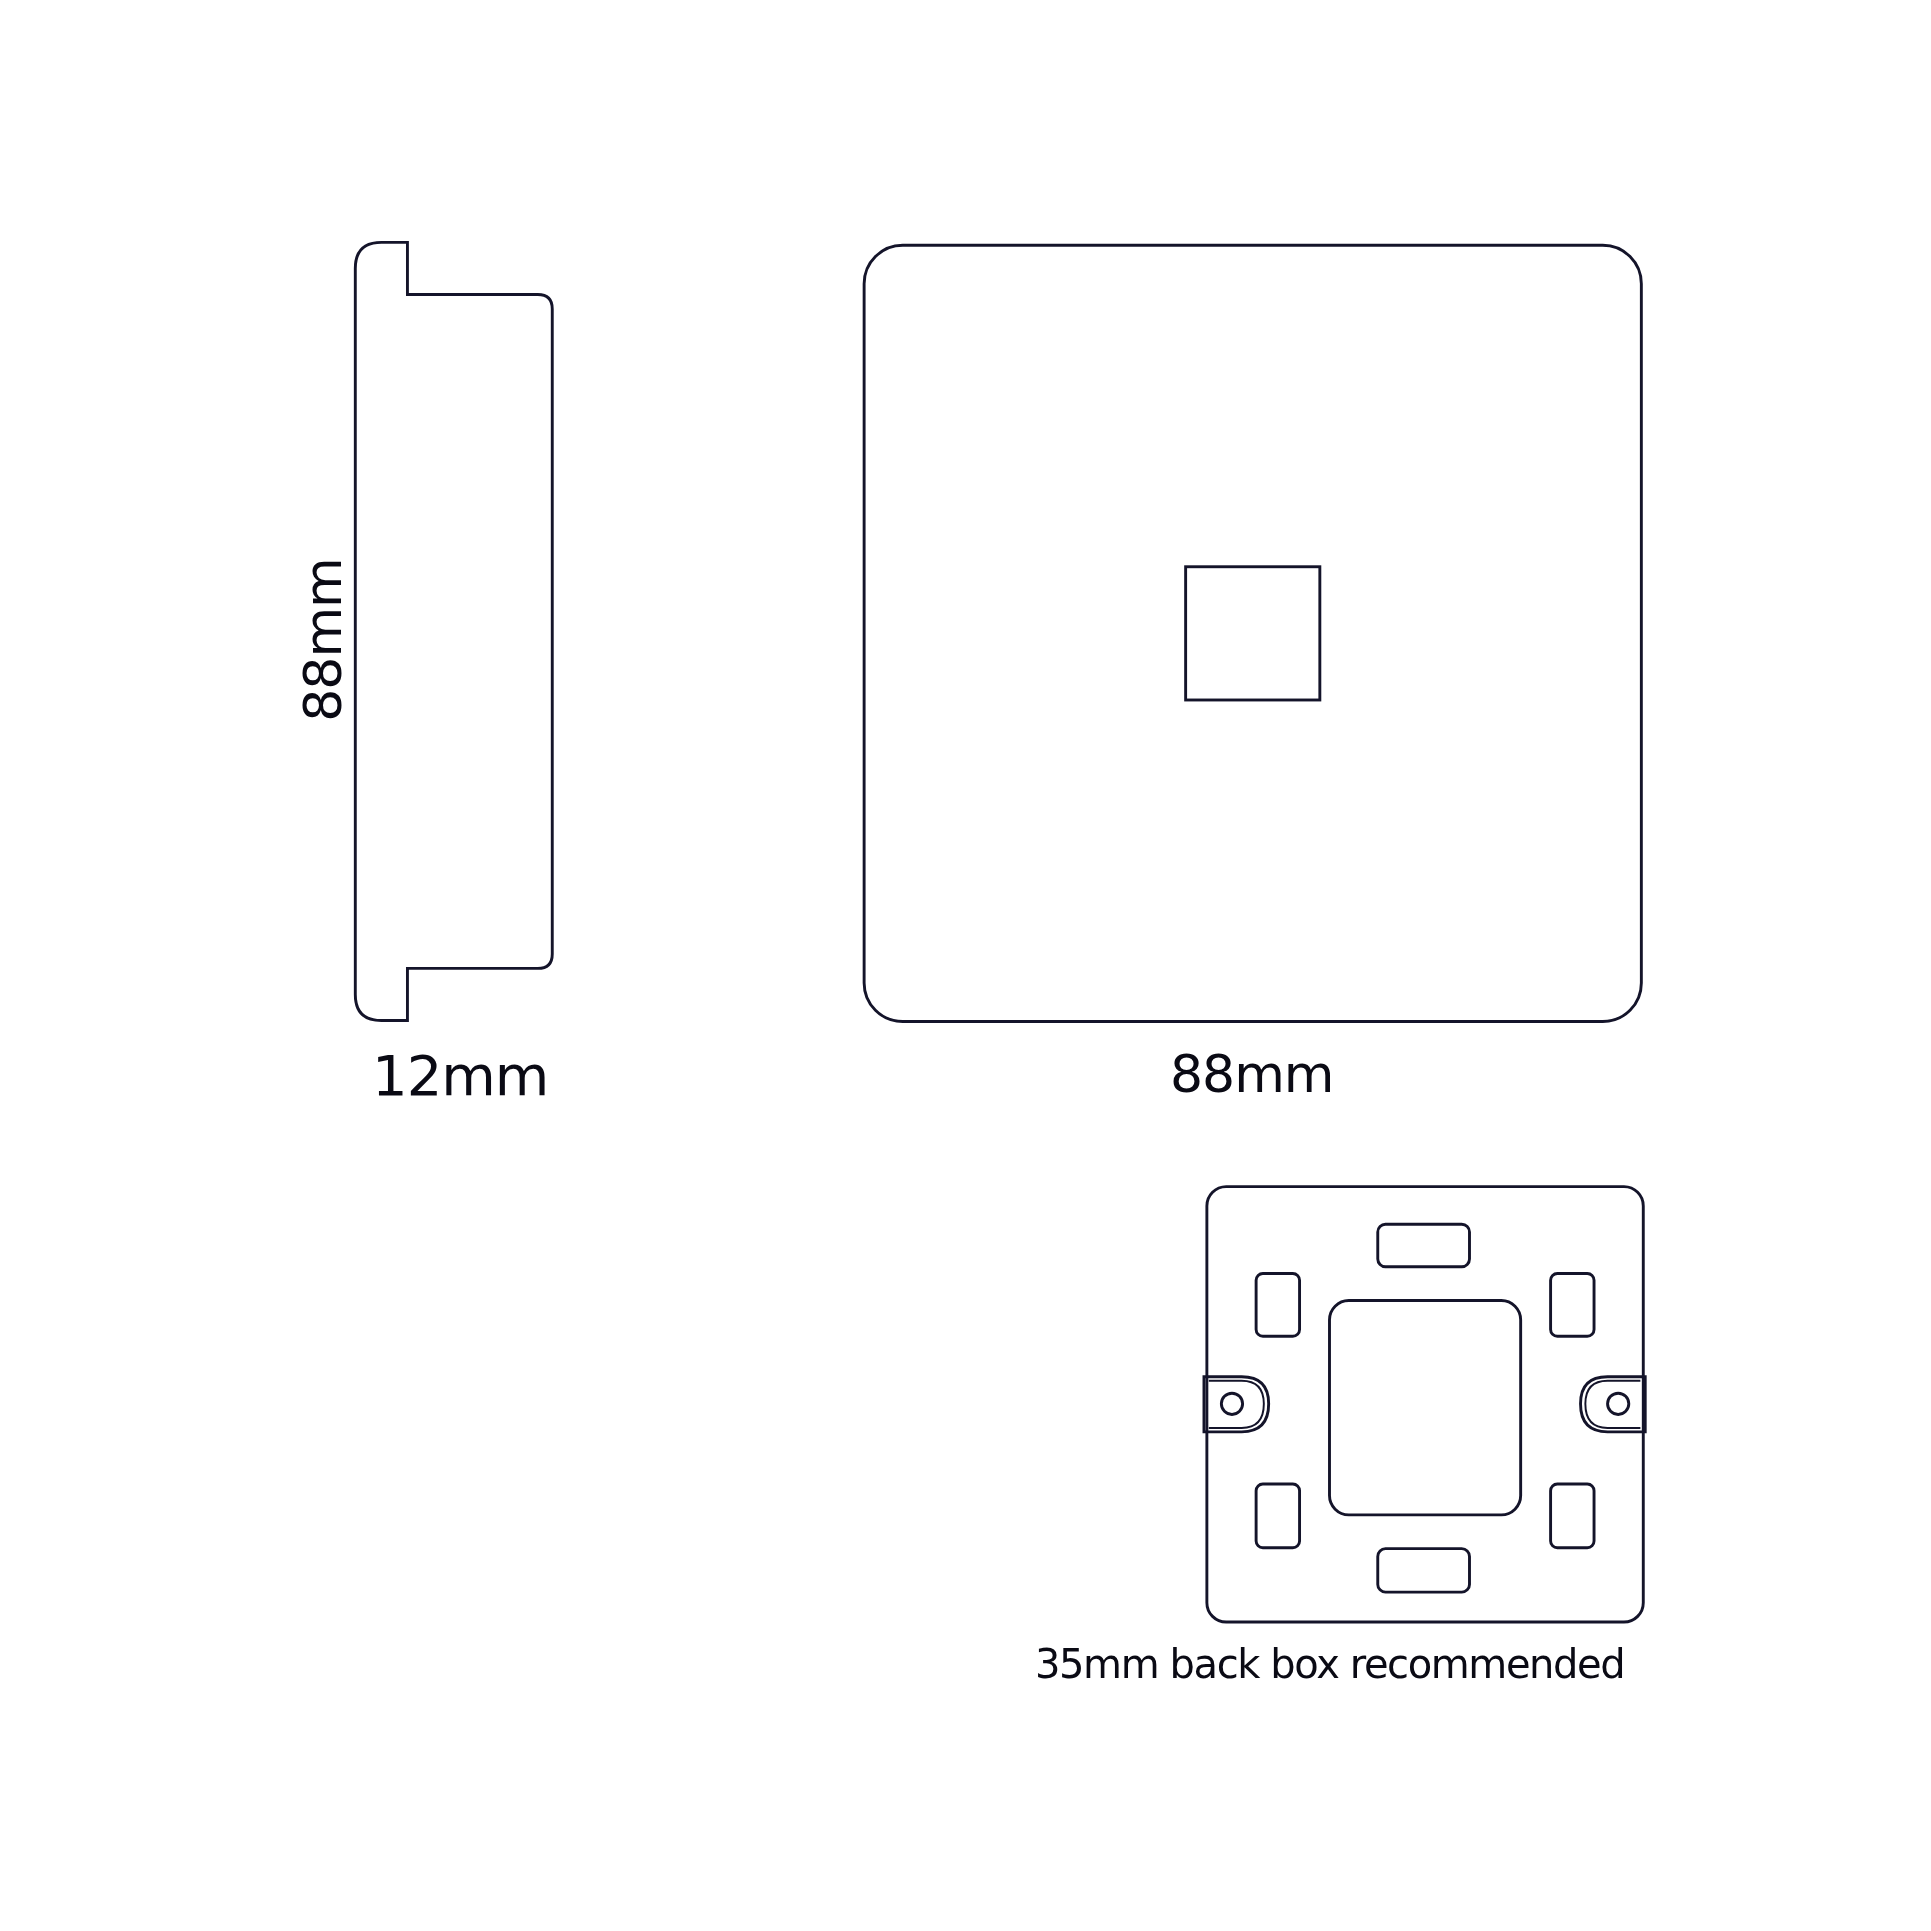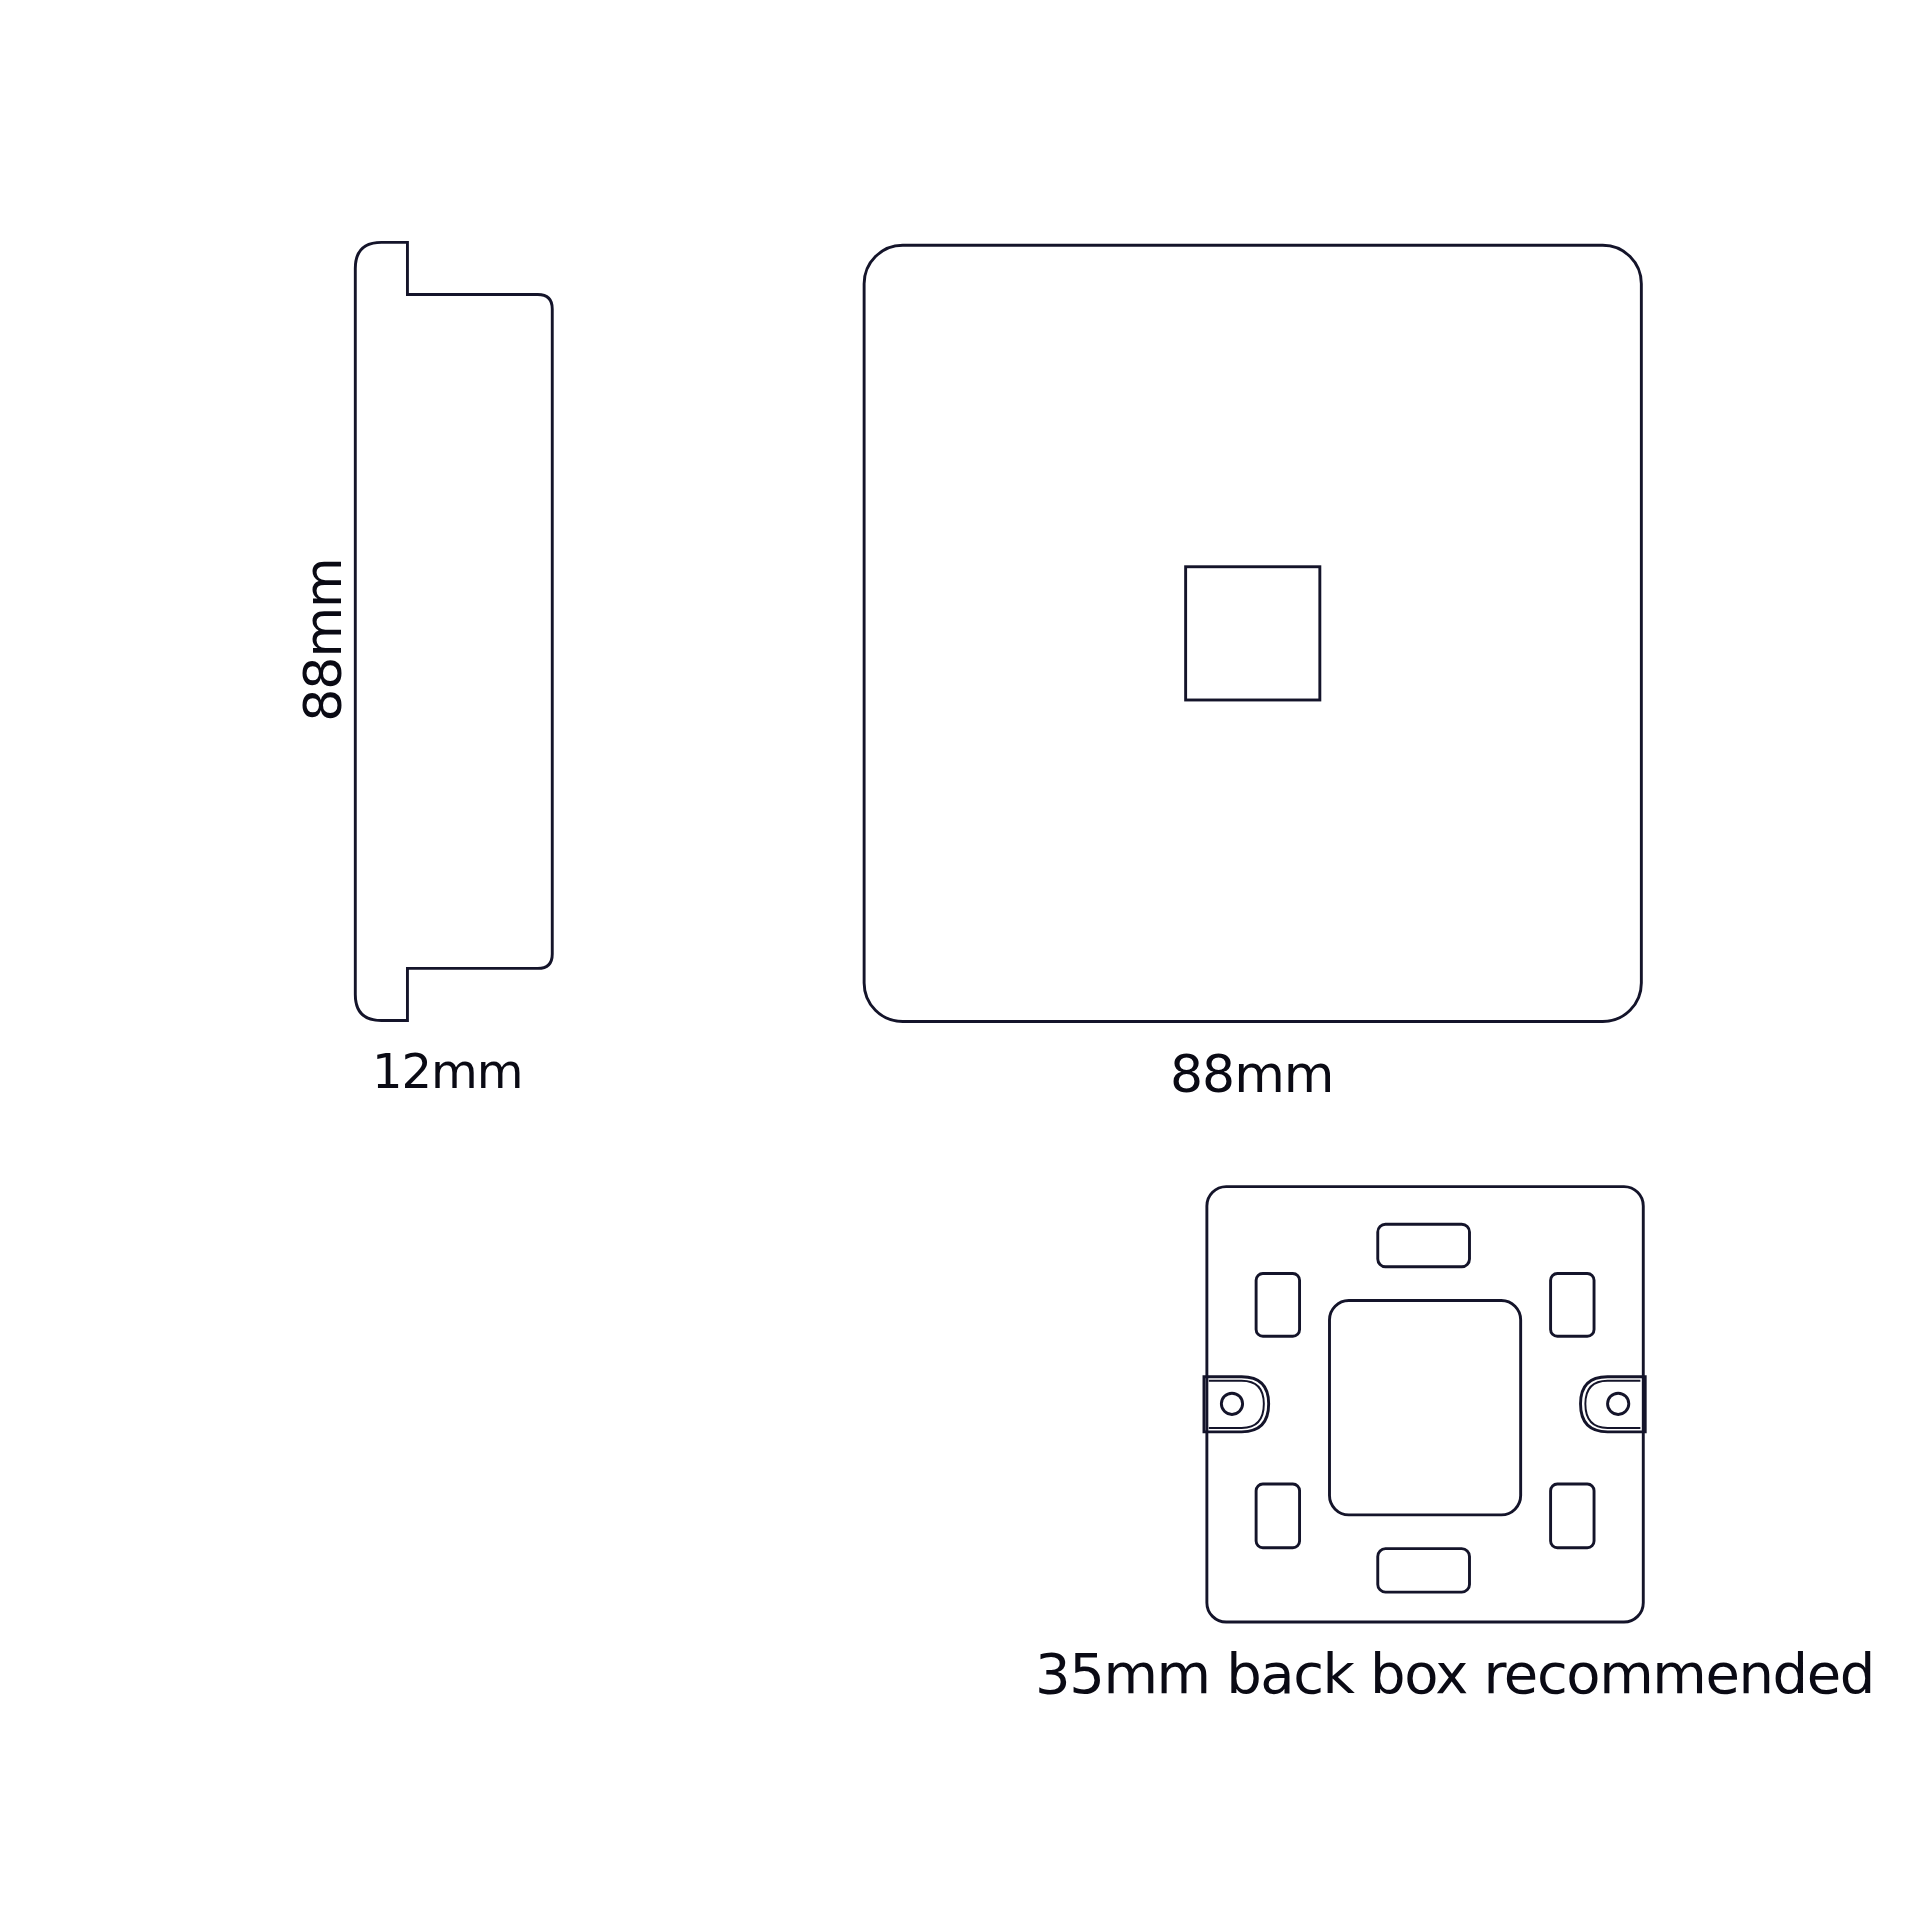--- a/index.html
+++ b/index.html
@@ -1,23 +1,23 @@
 <!DOCTYPE html>
 <html><head>
 <meta charset="utf-8">
 <style>
   html, body { margin: 0; padding: 0; background: #ffffff; }
   body { width: 1931px; height: 1931px; position: relative; overflow: hidden; }
   svg { position: absolute; left: 0; top: 0; }
   .ln { fill: none; stroke: #14142a; stroke-width: 3; }
   .lbl { position: absolute; font-family: "DejaVu Sans", sans-serif; color: #0a0a14; white-space: nowrap; font-weight: 400; }
   #lbl-side-height { left: 241px; top: 610px; font-size: 52px; letter-spacing: -1px; transform: rotate(-90deg); transform-origin: center center; width: 164px; text-align: center; }
-  #lbl-side-depth { left: 372px; top: 1043px; font-size: 48px; letter-spacing: -1px; }
+  #lbl-side-depth { left: 372px; top: 1043px; font-size: 56px; letter-spacing: -1px; }
   #lbl-front-width { left: 1170px; top: 1044px; font-size: 52px; letter-spacing: -1px; }
-  #lbl-backbox { left: 1035px; top: 1641px; font-size: 56px; letter-spacing: -1.4px; }
+  #lbl-backbox { left: 1035px; top: 1641px; font-size: 40px; letter-spacing: -1.4px; }
 </style>
 </head>
 <body>
 
 <svg width="1931" height="1931" viewBox="0 0 2000 2000">
 
   <g>
     <path class="ln" d="M 422 251 L 395 251 Q 368 251 368 278 L 368 1030 Q 368 1057 395 1057 L 422 1057 L 422 1003 L 557 1003 Q 572 1003 572 988 L 572 320 Q 572 305 557 305 L 422 305 Z"></path>
   </g>
 

